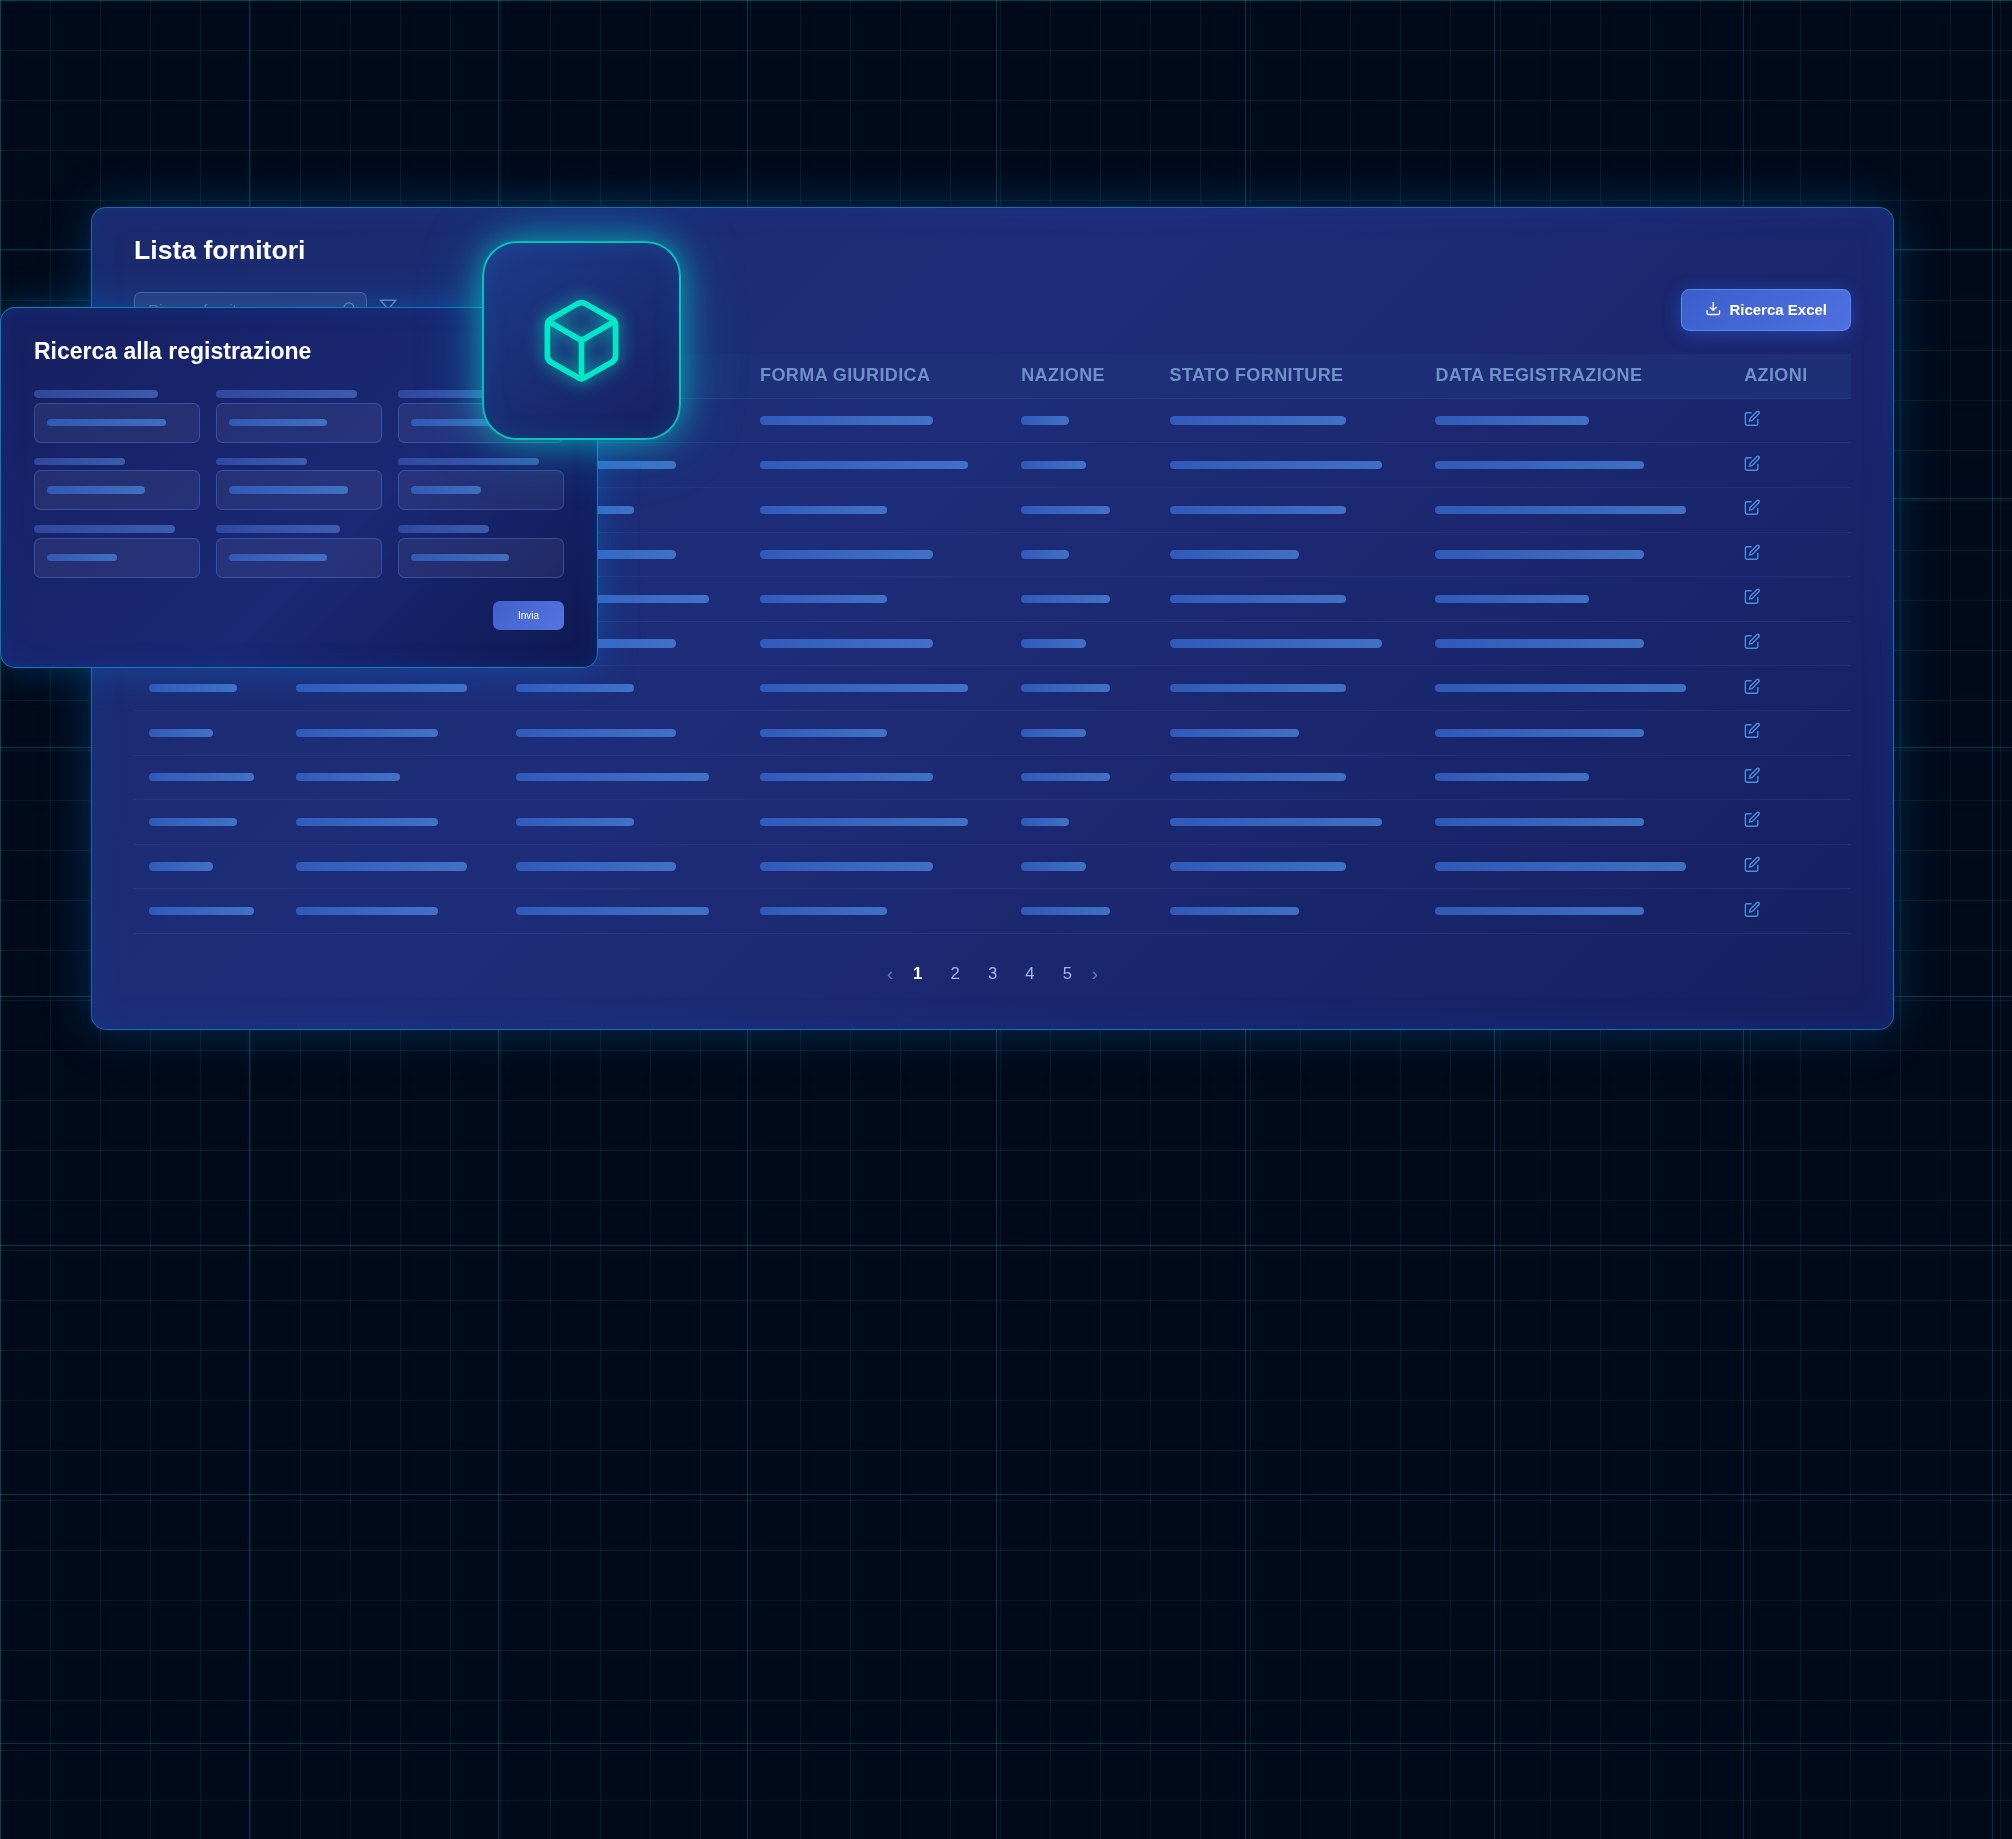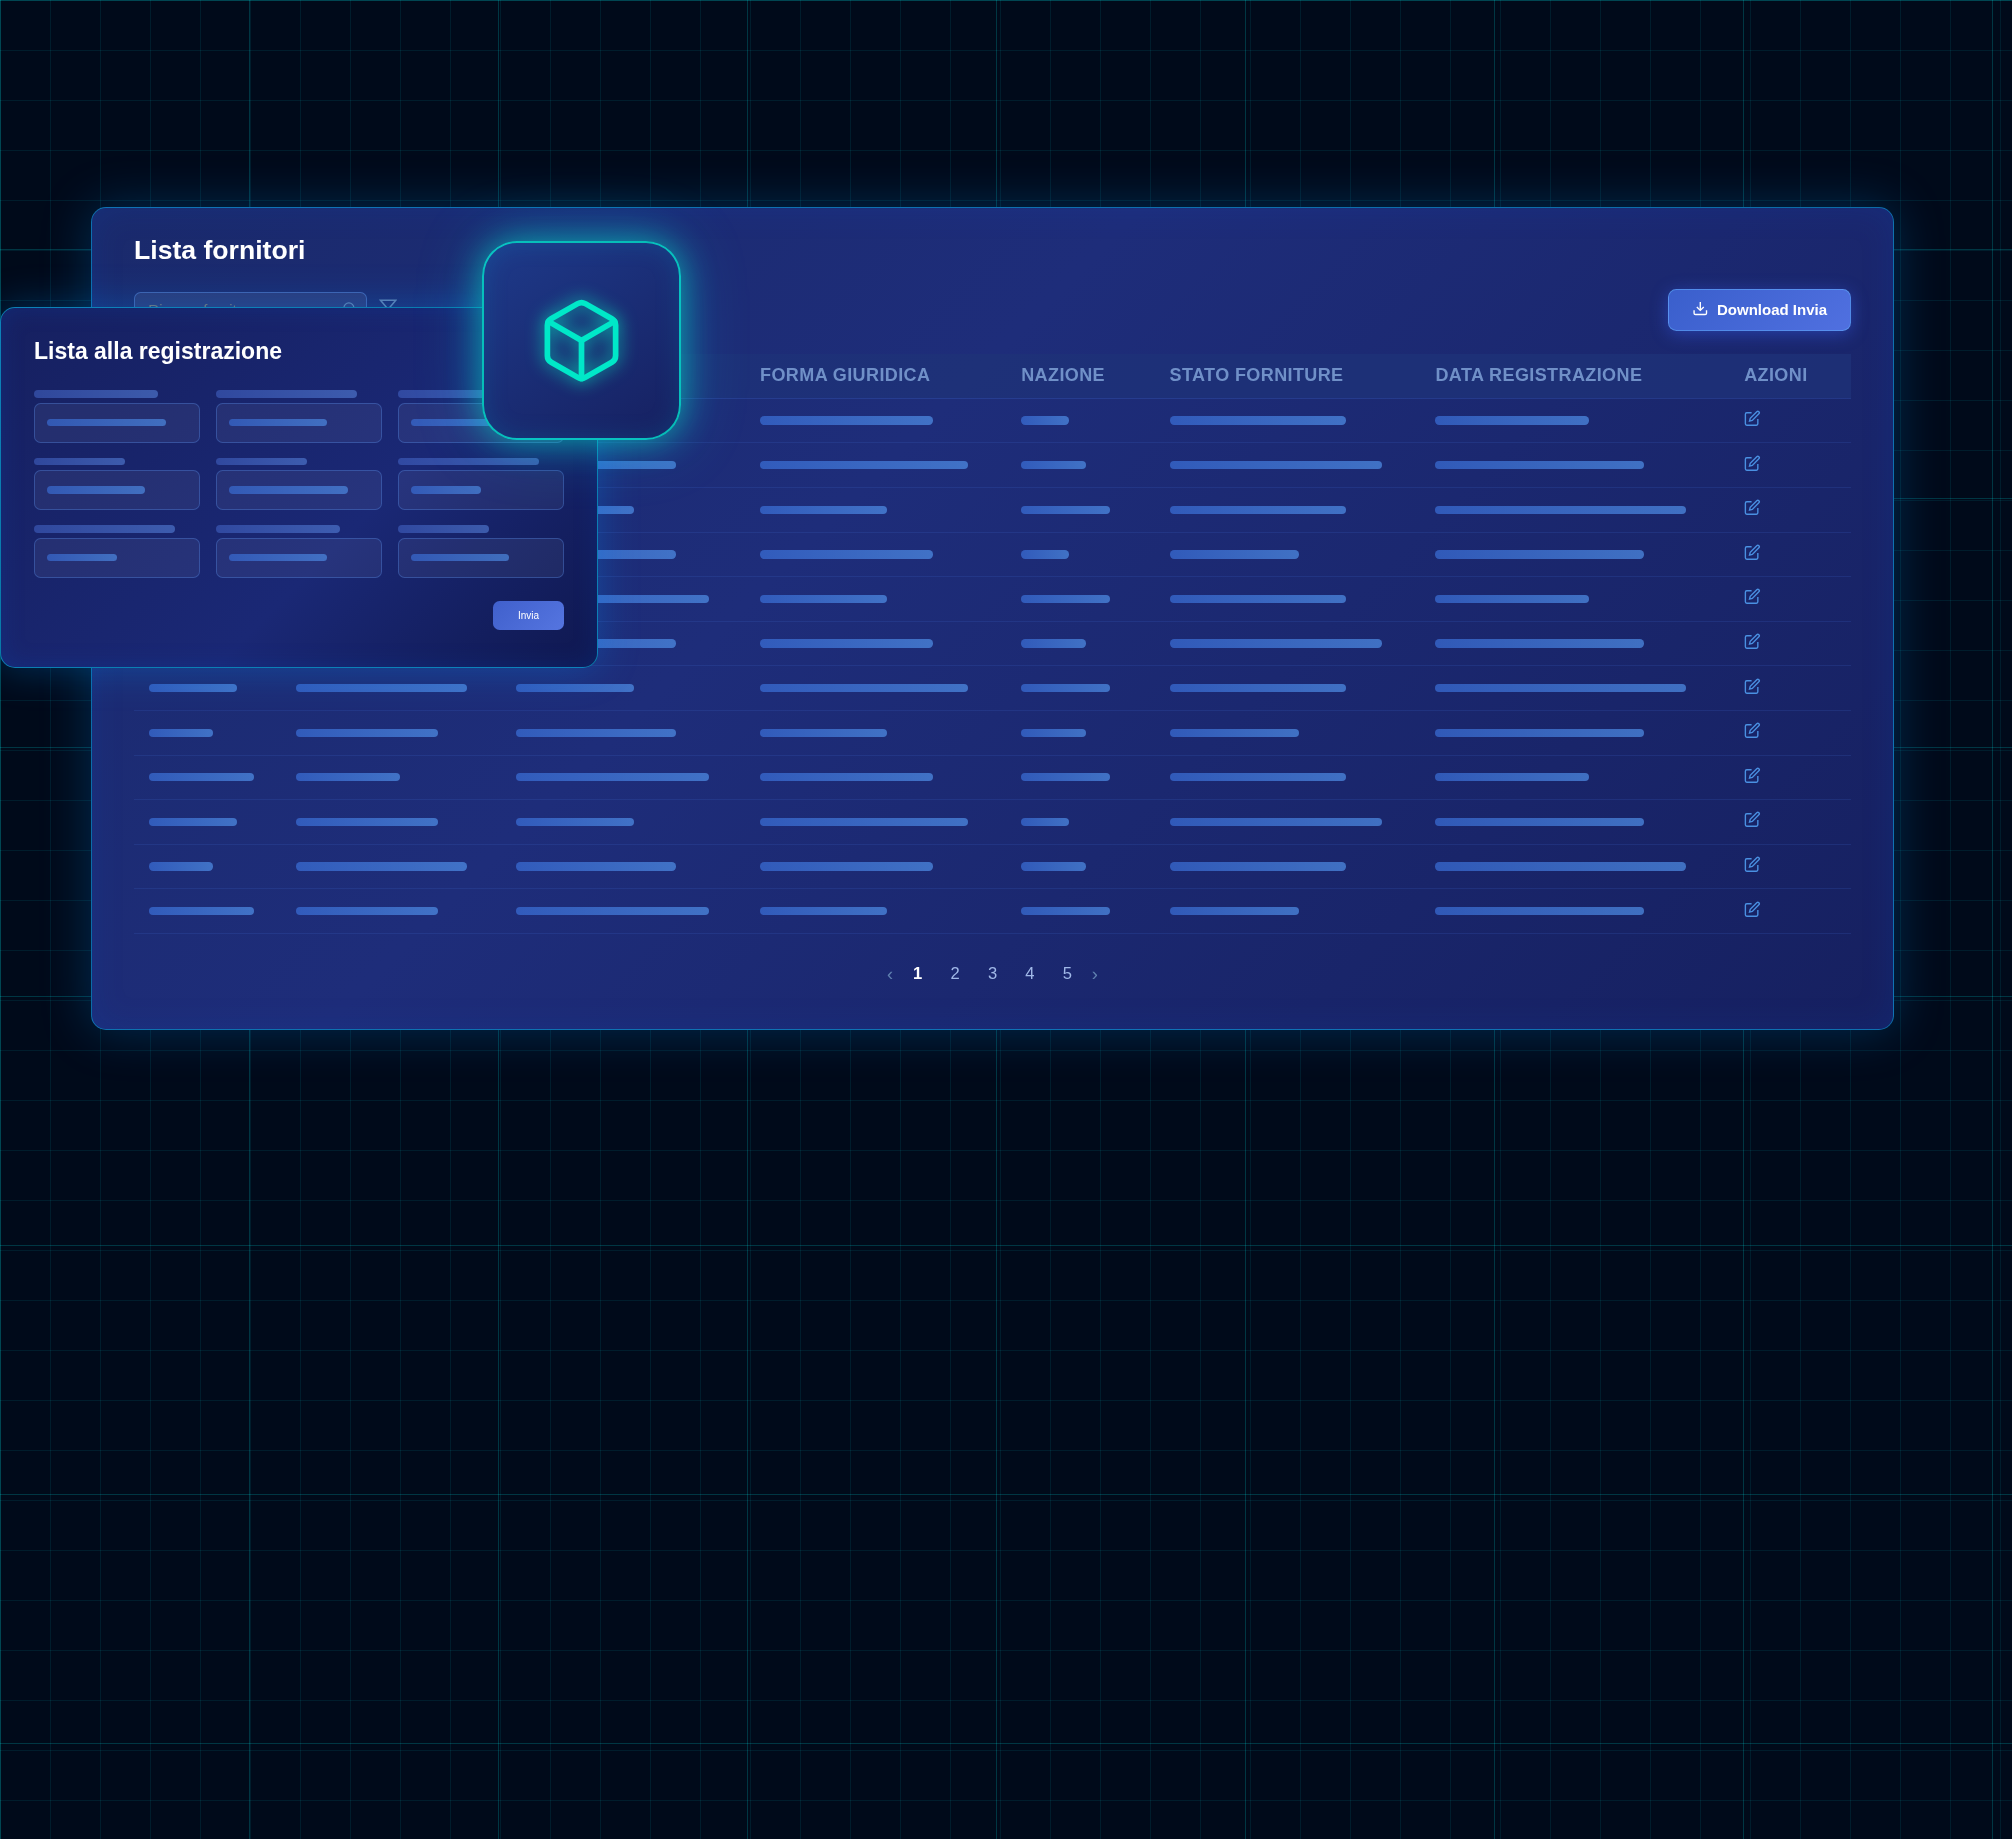--- a/index.html
+++ b/index.html
@@ -313,21 +313,21 @@
       </span>
     </div>
     <button class="download-btn">
       <span>
         <svg width="16.6" height="16.6" viewBox="0 0 24 24" fill="none" stroke="currentColor" stroke-width="2">
           <path d="M21 15v4a2 2 0 0 1-2 2H5a2 2 0 0 1-2-2v-4"></path>
             <polyline points="7 10 12 15 17 10"></polyline>
             <line x1="12" y1="15" x2="12" y2="3"></line>
         </svg>
       </span>
-      <span>Download Invia</span>
+      <span>Ricerca Excel</span>
     </button>
   </div>
 
   <table class="data-table">
     <thead>
       <tr>
         <th>AZIENDA</th>
         <th>VENDOR CODE</th>
         <th>CODICE FISCALE</th>
         <th>FORMA GIURIDICA</th>
@@ -694,21 +694,21 @@
     <span class="page-num active">1</span>
     <span class="page-num">2</span>
     <span class="page-num">3</span>
     <span class="page-num">4</span>
     <span class="page-num">5</span>
     <span class="page-arrow">›</span>
   </div>
 </div>
 
 <div class="invito-panel">
-  <div class="invito-title">Lista alla registrazione</div>
+  <div class="invito-title">Ricerca alla registrazione</div>
 
   <div class="form-grid">
 
     <div class="form-col">
       <div>
         <div class="form-label-bar lbl-medium"></div>
         <div class="form-input-mock">
           <div class="form-input-bar inp-long"></div>
         </div>
       </div>

